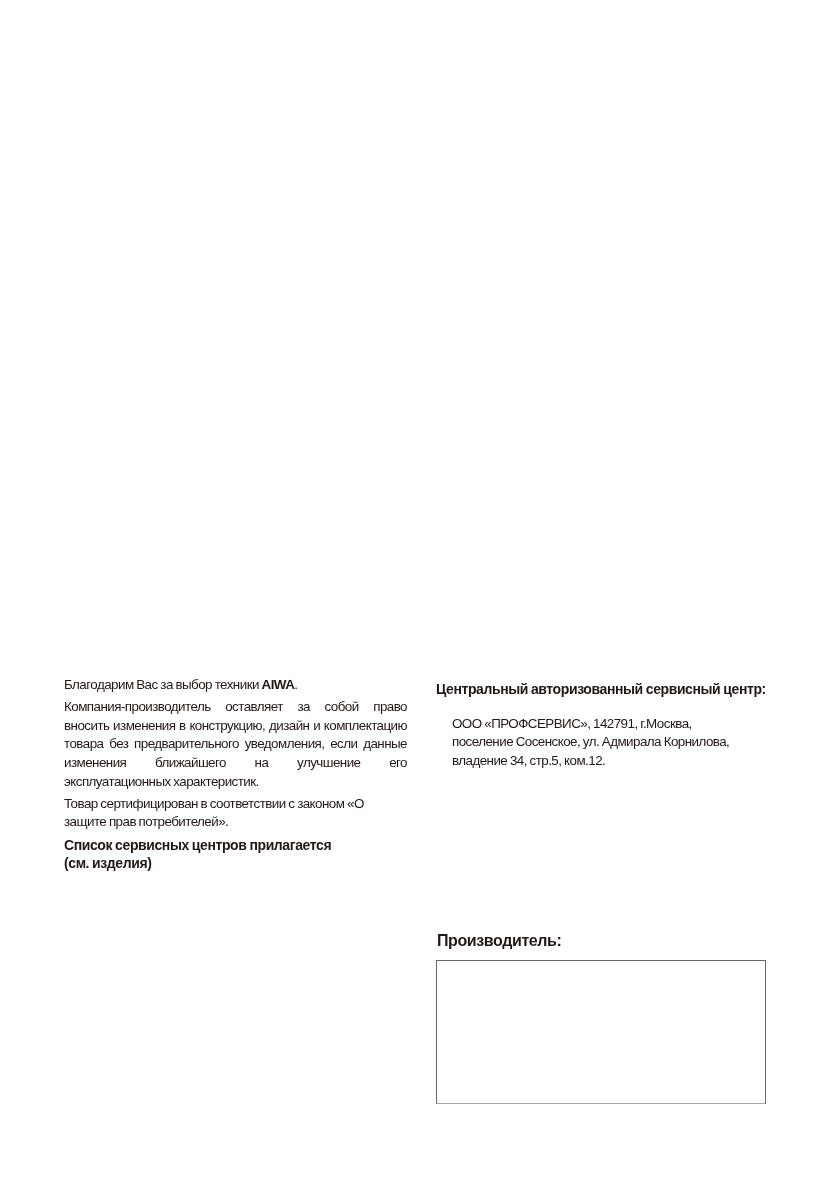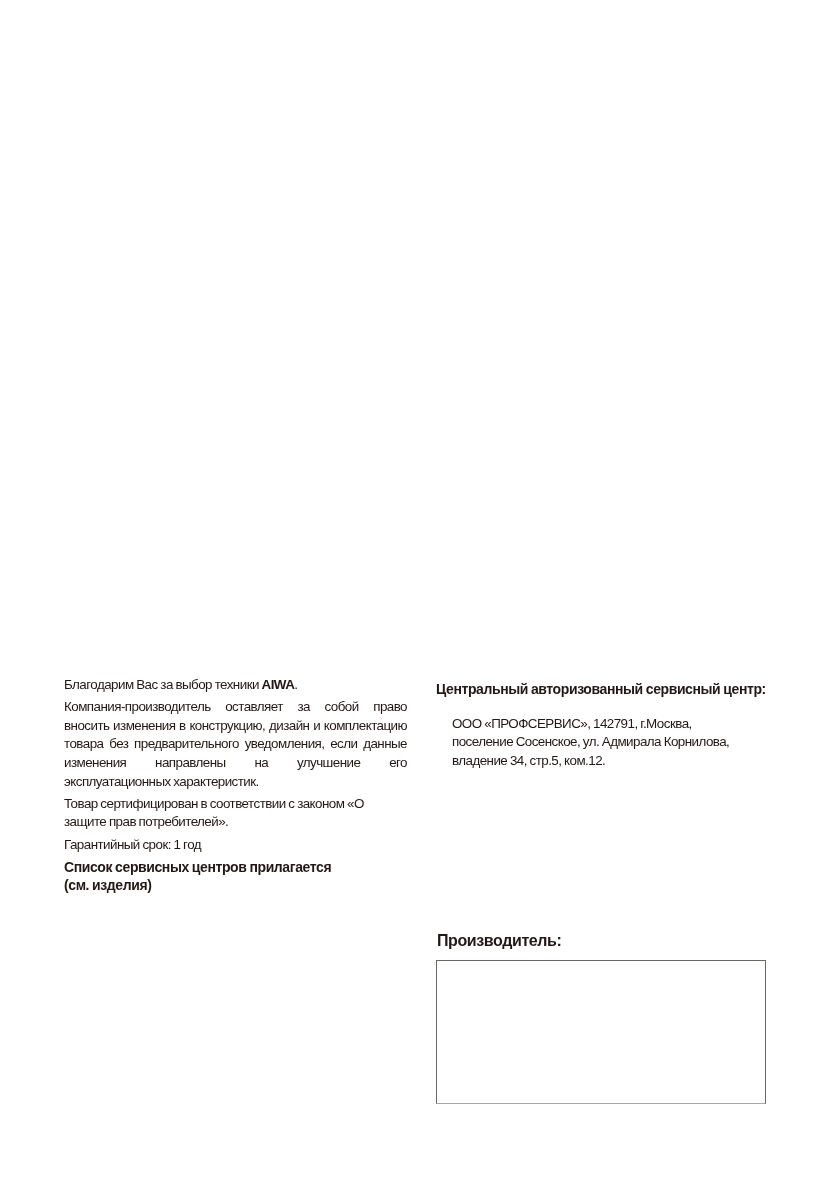--- a/index.html
+++ b/index.html
@@ -73,23 +73,22 @@
       border: 1px solid #6d6763;
       border-bottom-color: #a9a6a4;
       box-sizing: content-box;
     }
   </style>
 </head>
 <body>
 
 <div class="col left">
   <p><span>Благодарим Вас за выбор техники </span><span class="b">AIWA</span><span>.</span></p>
-  <p class="justify">Компания-производитель оставляет за собой право вносить изменения в конструкцию, дизайн и комплектацию товара без предварительного уведомления, если данные изменения направлены на улучшение его эксплуатационных характеристик.</p>
+  <p class="justify">Компания-производитель оставляет за собой право вносить изменения в конструкцию, дизайн и комплектацию товара без предварительного уведомления, если данные изменения ближайшего на улучшение его эксплуатационных характеристик.</p>
   <p>Товар сертифицирован в соответствии с законом «О защите прав потребителей».</p>
-  <p>Гарантийный срок: 1 год</p>
   <p class="heading" style="margin-bottom:15px;">
     <span>Список сервисных центров прилагается</span><br>
     <span>(см. изделия)</span>
   </p>
 </div>
 
 <div class="col right">
   <p class="heading">Центральный авторизованный сервисный центр:</p>
   <p class="addr">ООО «ПРОФСЕРВИС», 142791, г.Москва, поселение Сосенское, ул. Адмирала Корнилова, владение 34, стр.5, ком.12.</p>
 </div>

